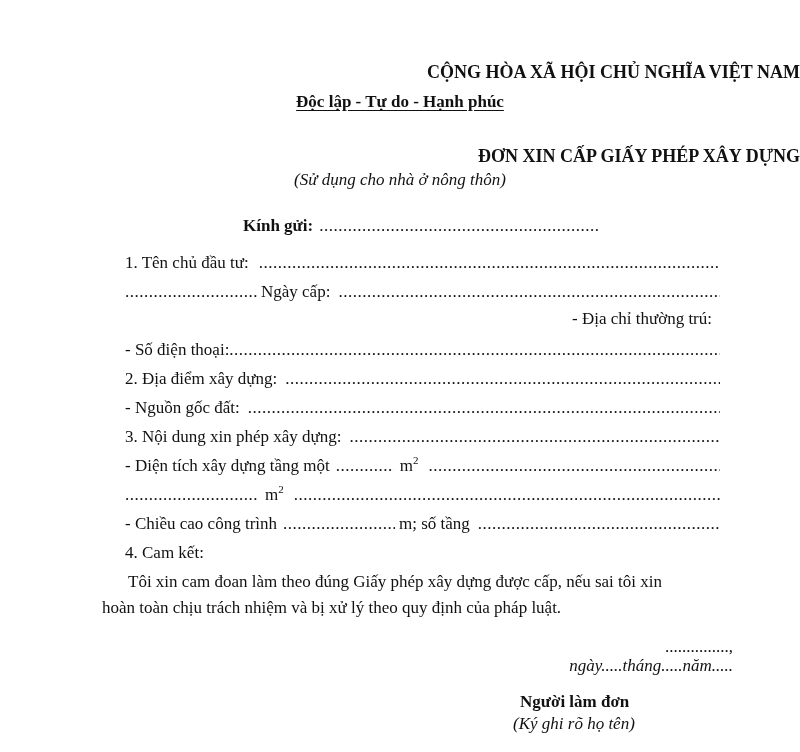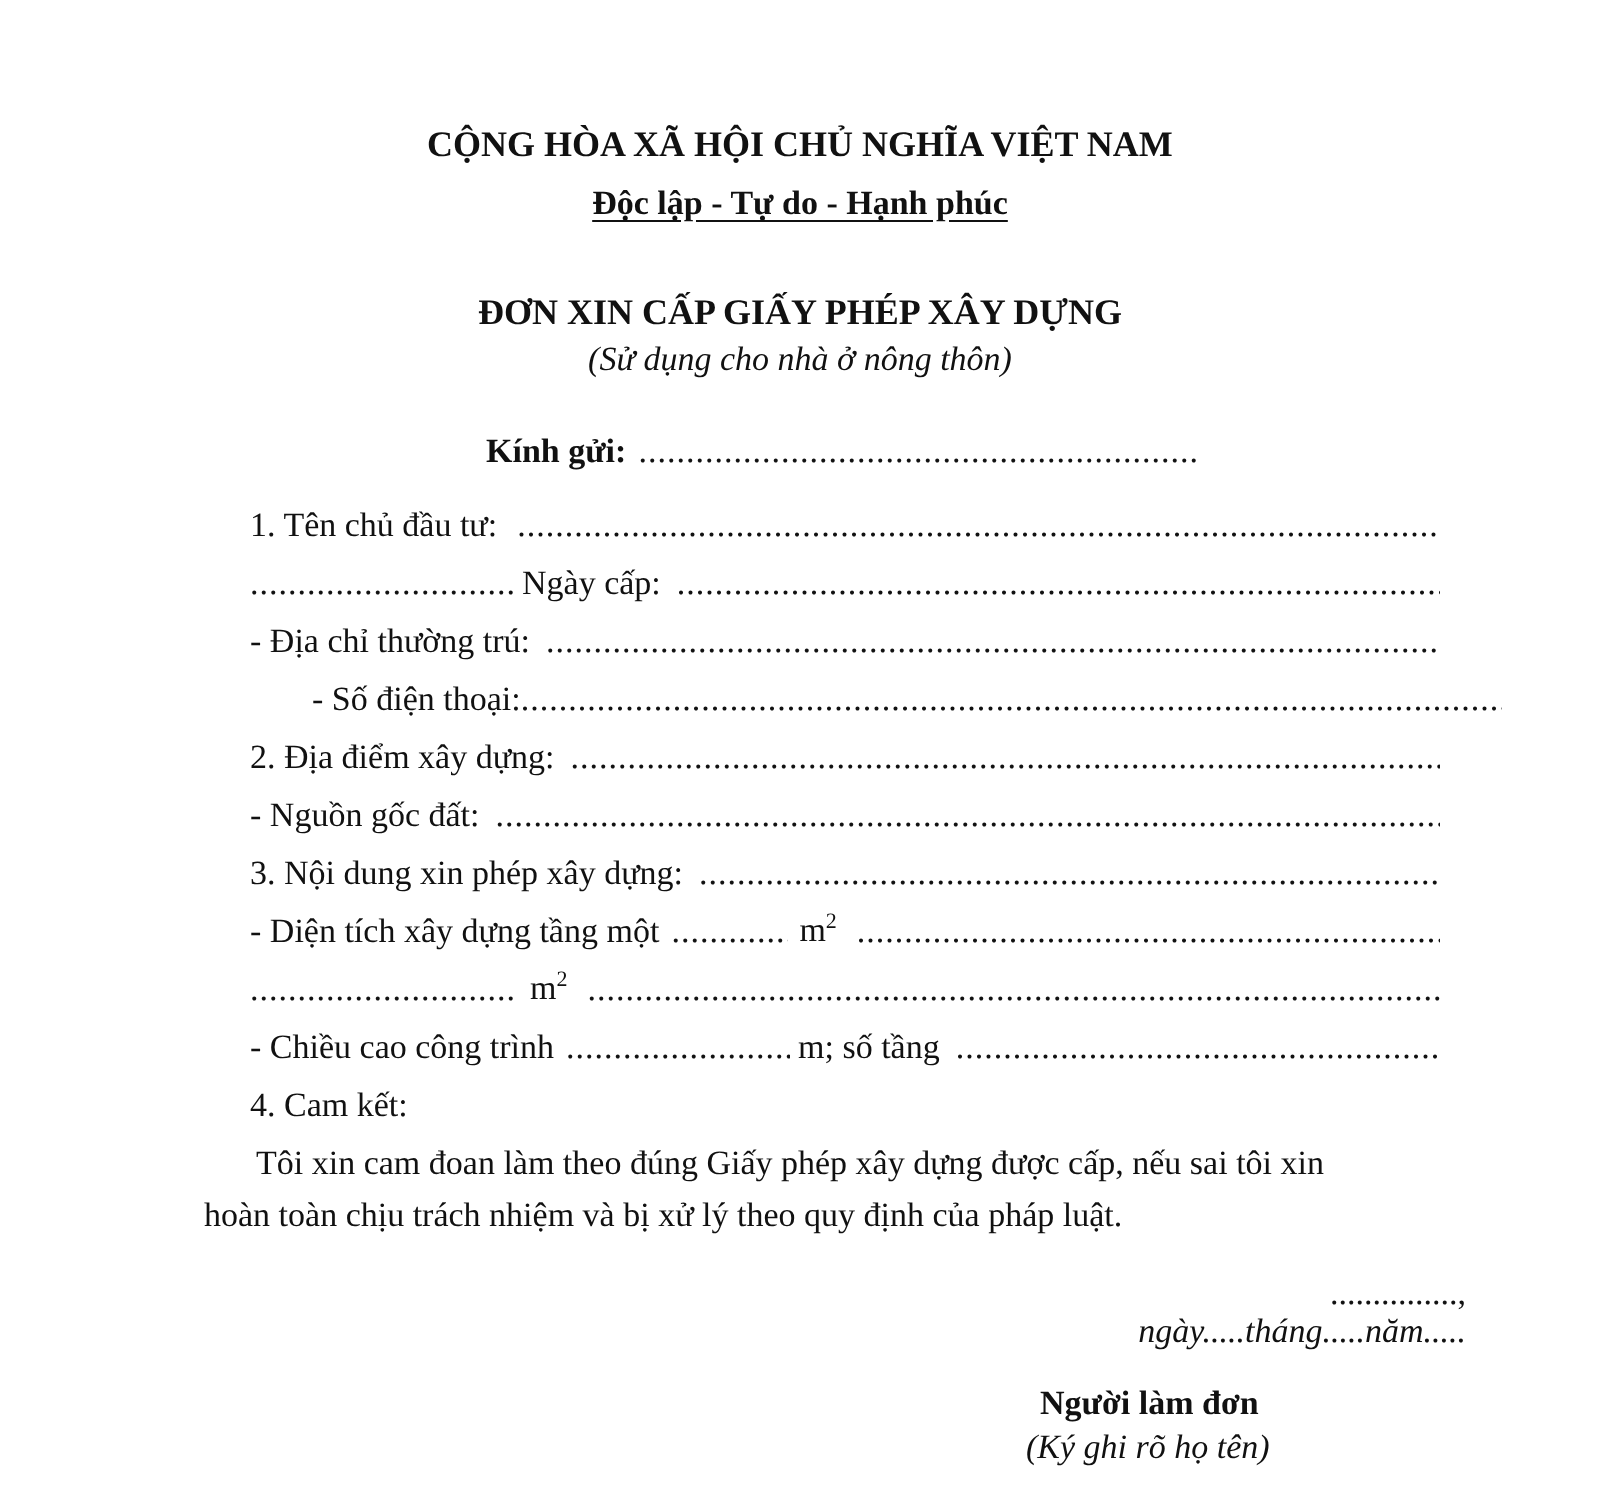--- a/index.html
+++ b/index.html
@@ -1,20 +1,20 @@
 <!DOCTYPE html>
 <html><head>
 <meta charset="utf-8">
 <style>
   html, body { margin:0; padding:0; background:#ffffff; }
   body { width:800px; height:752px; position:relative; overflow:hidden;
          font-family:"Liberation Serif", serif; color:#111; font-size:17px; }
   .abs { position:absolute; white-space:nowrap; }
   .center { left:0; width:800px; text-align:center; }
-  .b { font-weight:bold; }
+  .b { font-weight:bold;text-align:right; }
   .i { font-style:italic; }
   .u { text-decoration:underline; text-underline-offset:3px; }
   .row { position:absolute; left:125px; width:595px; display:flex; align-items:flex-end; white-space:nowrap; height:22px; }
   .dots { flex:1; overflow:hidden; white-space:nowrap; letter-spacing:0.5px; }
   .dots::after { content:"......................................................................................................................................................................................................"; }
   .fixdots { display:inline-block; overflow:hidden; white-space:nowrap; letter-spacing:0.5px; }
   .fixdots::after { content:"..........................................................................................................."; }
   sup { font-size:11px; }
 </style>
 </head>
@@ -37,26 +37,26 @@
   <span style="margin-right:10px;">1. Tên chủ đầu tư:</span>
   <span class="dots"></span>
 </div>
 
 <div class="row" style="top:280px;">
   <span class="fixdots" style="width:132px;"></span>
   <span style="margin:0 8px 0 4px;">Ngày cấp:</span>
   <span class="dots"></span>
 </div>
 
-<div class="row" style="top:309px;">
+<div class="row" style="top:309px;flex-direction:column;">
   <span style="margin-right:8px;">- Địa chỉ thường trú:</span>
   <span class="dots"></span>
 </div>
 
-<div class="row" style="top:338px;margin-left:31px;">
+<div class="row" style="top:338px;">
   <span>- Số điện thoại:</span>
   <span class="dots"></span>
 </div>
 
 <div class="row" style="top:367px;">
   <span style="margin-right:8px;">2. Địa điểm xây dựng:</span>
   <span class="dots"></span>
 </div>
 
 <div class="row" style="top:396px;font-family:Liberation Serif, serif;">

